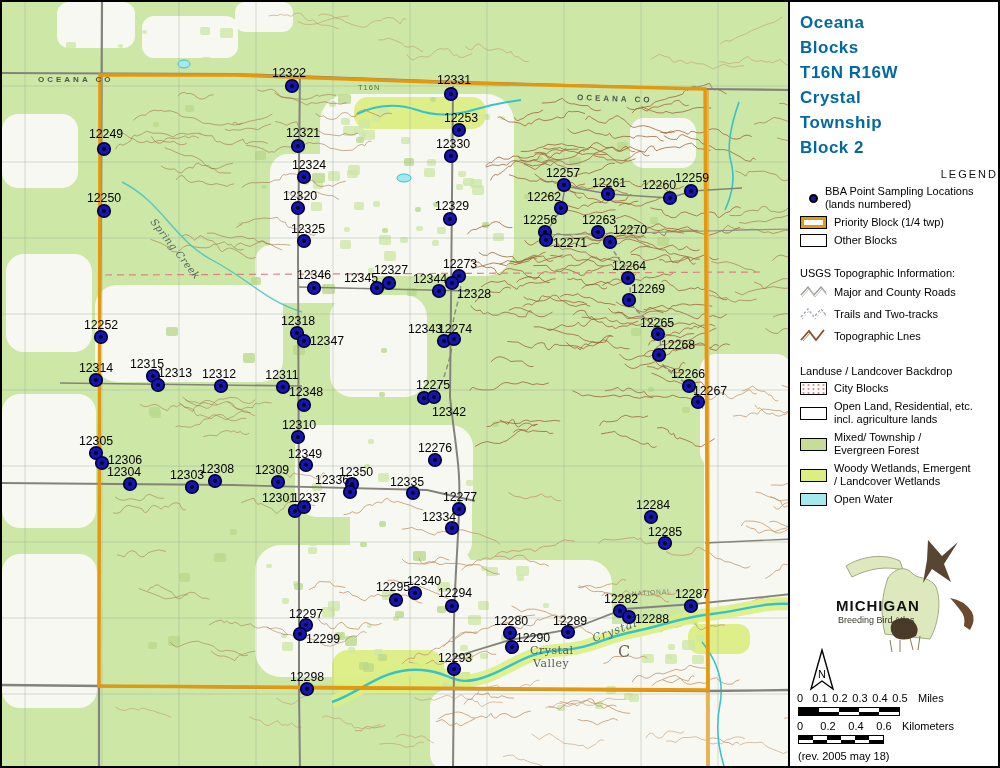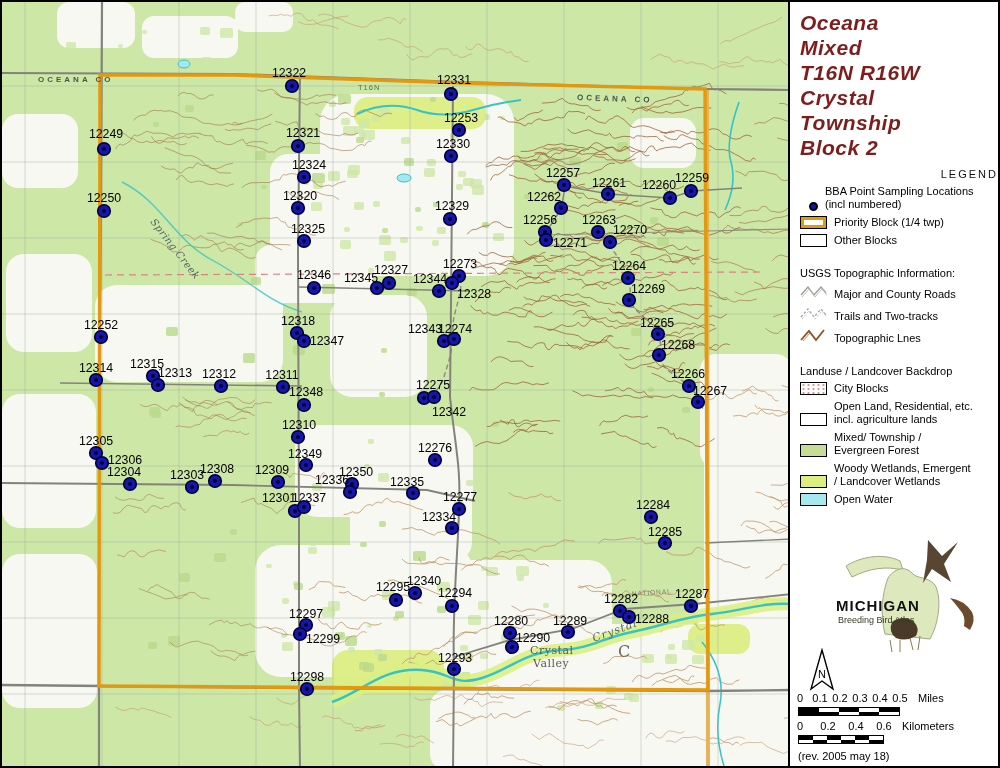--- a/index.html
+++ b/index.html
@@ -3,23 +3,23 @@
 <meta charset="utf-8">
 <style>
   html,body{margin:0;padding:0;background:#888;}
   *{box-sizing:border-box;}
   #frame{position:relative;width:1000px;height:768px;background:#fff;border:2px solid #000;
          font-family:"Liberation Sans",sans-serif;overflow:hidden;}
   #map-area{position:absolute;left:0;top:0;width:790px;height:768px;background:#cde7a6;}
   #map-area svg{display:block;}
   #sidebar{position:absolute;right:0;top:0;width:210px;height:768px;background:#fff;
            border-left:2px solid #000;padding:8px 0 0 10px;}
-  .title-line{font-size:21px;font-weight:bold;line-height:25px;color:#7f1d1d;letter-spacing:.5px;font-style:italic;}
+  .title-line{font-size:17px;font-weight:bold;line-height:25px;color:#0369a1;letter-spacing:.5px;}
   #legend-heading{margin-top:8px;font-size:11px;letter-spacing:2px;color:#111;text-align:right;}
-  .leg-row{display:flex;align-items:flex-end;margin-top:5px;font-size:11px;color:#000;line-height:13px;}
+  .leg-row{display:flex;align-items:center;margin-top:5px;font-size:11px;color:#000;line-height:13px;}
   .leg-icon{flex:0 0 auto;margin-right:7px;}
   .dot-icon{width:9px;height:9px;margin-left:9px;margin-top:1px;background:#1616ad;border:2px solid #000;border-radius:50%;}
   .box-icon{width:27px;height:13px;background:#fff;border:1px solid #000;}
   .priority-icon{width:27px;height:13px;background:#fff;border:1px solid #000;box-shadow:inset 0 0 0 3px #e2990f;}
   .city-icon{width:27px;height:13px;border:1px solid #000;background-color:#fff;
              background-image:radial-gradient(#e08f8f 1px,transparent 1.3px);background-size:5px 4px;}
   .forest-icon{background:#c6dd96;}
   .wetland-icon{background:#dcee7d;}
   .water-icon{background:#a5e8f0;}
   .sec-heading{margin-top:20px;font-size:11px;color:#000;}
@@ -928,33 +928,33 @@
             <circle cx="305" cy="687" r="6.3" fill="#1616ad" stroke="#000030" stroke-width="1.6"></circle>
             <circle cx="305" cy="687" r="2" fill="#00001e" opacity="0.9"></circle>
             <text x="305" y="679" text-anchor="middle" font-family="&quot;Liberation Sans&quot;,sans-serif" font-size="12.3" fill="#000">12298</text>
           </g>
         </g>
     </svg>
   </div>
 
   <div id="sidebar">
     <div class="title-line">Oceana</div>
-    <div class="title-line">Mixed</div>
+    <div class="title-line">Blocks</div>
     <div class="title-line">T16N R16W</div>
     <div class="title-line">Crystal</div>
     <div class="title-line">Township</div>
     <div class="title-line">Block 2</div>
 
     <div id="legend-heading">LEGEND</div>
 
     <div class="leg-row">
       <span class="leg-icon dot-icon"></span>
       <span class="two-line">
         <span>BBA Point Sampling Locations</span>
-        <span>(incl numbered)</span>
+        <span>(lands numbered)</span>
       </span>
     </div>
     <div class="leg-row">
       <span class="leg-icon priority-icon"></span>
       <span>Priority Block (1/4 twp)</span>
     </div>
     <div class="leg-row">
       <span class="leg-icon box-icon"></span>
       <span>Other Blocks</span>
     </div>

